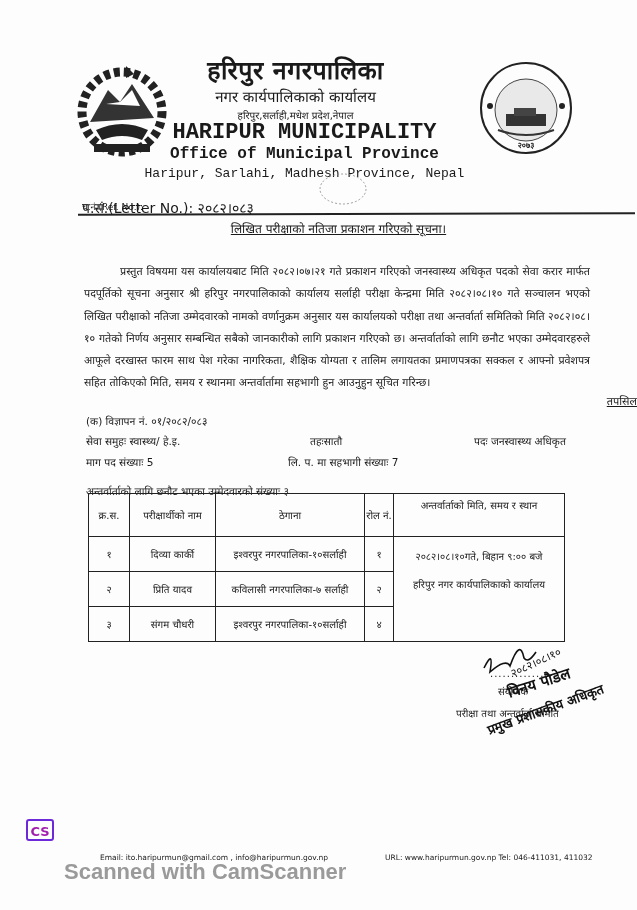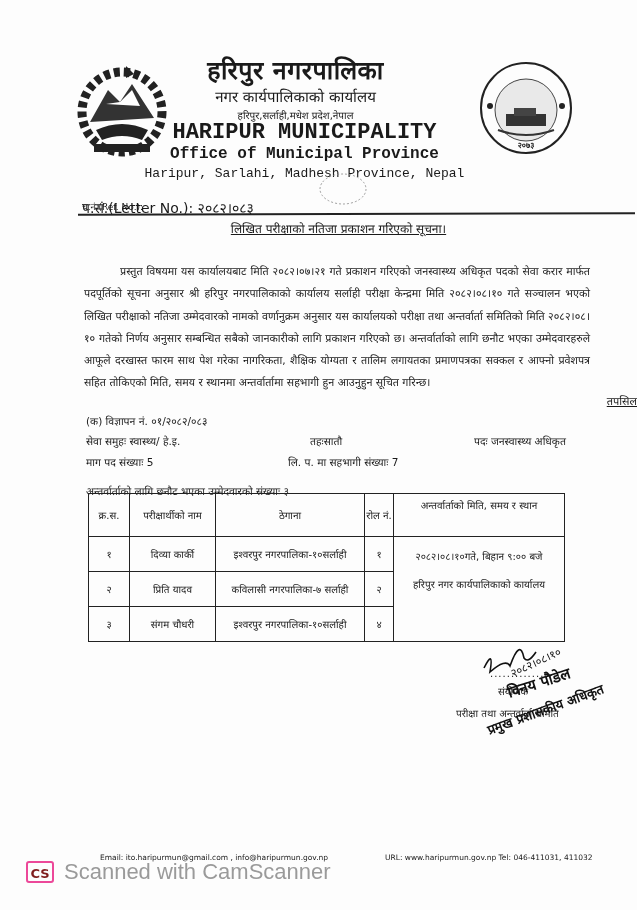--- a/index.html
+++ b/index.html
@@ -55,23 +55,23 @@
   #sig-mark { left:476px; top:628px; width:90px; height:50px; }
   #sig-dots { left:490px; top:668px; font-size:10px; letter-spacing:1px; }
   #coord { left:498px; top:684px; font-size:10px; }
   #sig-line2 { left:456px; top:706px; font-size:10px; }
   #stamp-name { left:506px; top:672px; font-size:15px; font-weight:bold; transform:rotate(-18deg); color:#111; }
   #stamp-title { left:484px; top:700px; font-size:13px; font-weight:bold; transform:rotate(-20deg); color:#111; }
 
   
   #footer-email { left:100px; top:853px; font-size:7.5px; }
   #footer-url { left:385px; top:853px; font-size:7.5px; }
-  #cs-logo { left:26px; top:861px; width:28px; height:22px; border:2px solid #ec4899; border-radius:3px;
-             color:#7f1d1d; font-size:13px; font-weight:bold; text-align:center; line-height:22px; box-sizing:border-box; }
-  #cs-text { left:64px; top:859px; font-size:22px; color:#9a9a9a; font-family:"Liberation Sans", sans-serif; }
+  #cs-logo { left:26px; top:819px; width:28px; height:22px; border:2px solid #6d28d9; border-radius:3px;
+             color:#a21caf; font-size:13px; font-weight:bold; text-align:center; line-height:22px; box-sizing:border-box; }
+  #cs-text { left:64px; top:859px; font-size:22px; color:#9a9a9a; font-family:"Liberation Sans", sans-serif;font-weight:bold; }
 </style>
 </head>
 <body>
 
 <svg id="emblem-left" class="abs" viewBox="0 0 92 100">
   <circle cx="46" cy="52" r="40" fill="none" stroke="#222" stroke-width="9" stroke-dasharray="6 4"></circle>
   <path d="M14 62 L32 30 L44 42 L56 24 L78 58 Z" fill="#333"></path>
   <path d="M30 44 L44 42 L56 30 L64 46 Z" fill="#fff"></path>
   <path d="M20 70 Q46 58 72 70 L66 80 Q46 72 26 80 Z" fill="#222"></path>
   <rect x="18" y="84" width="56" height="8" fill="#222"></rect>

